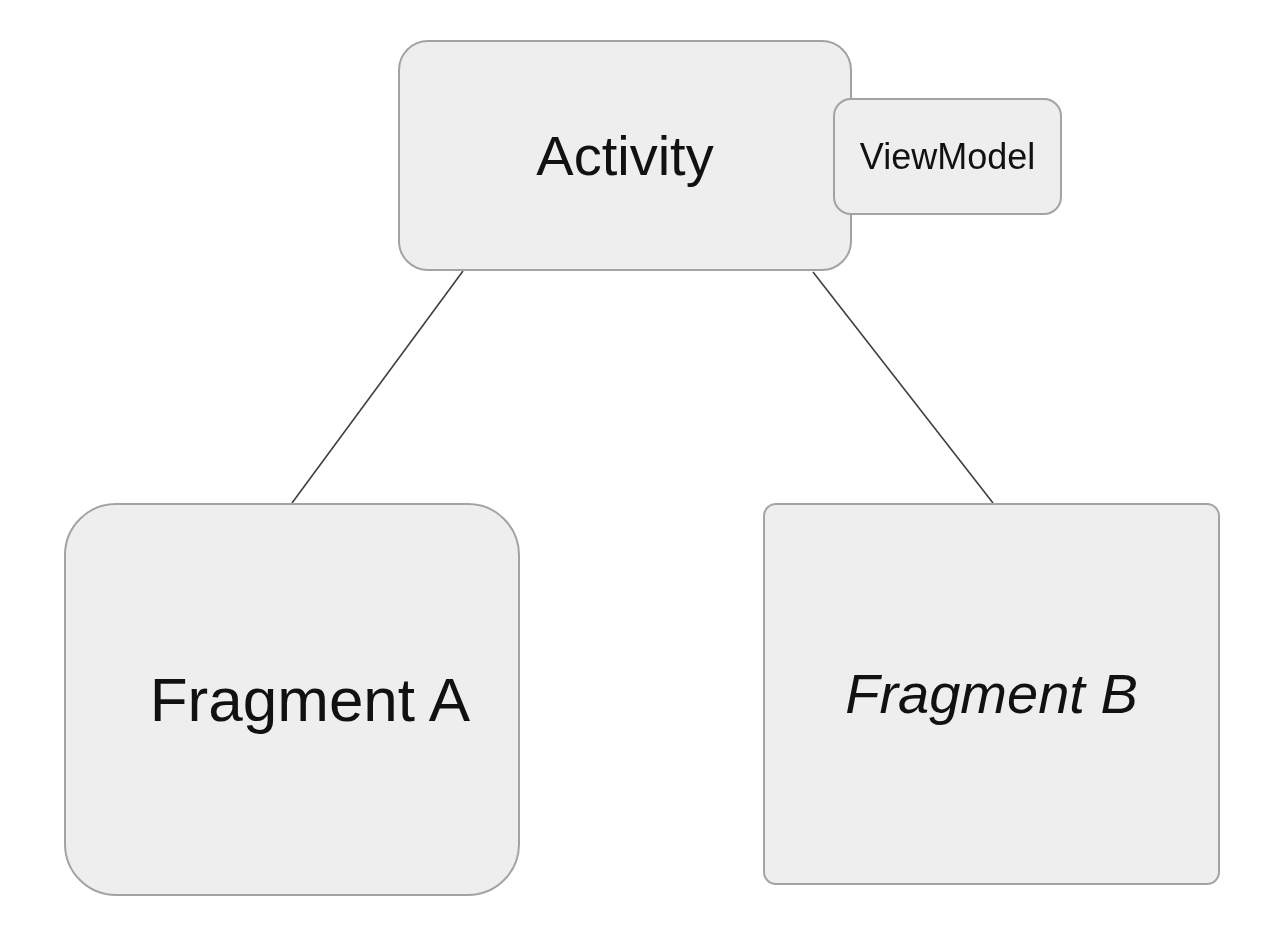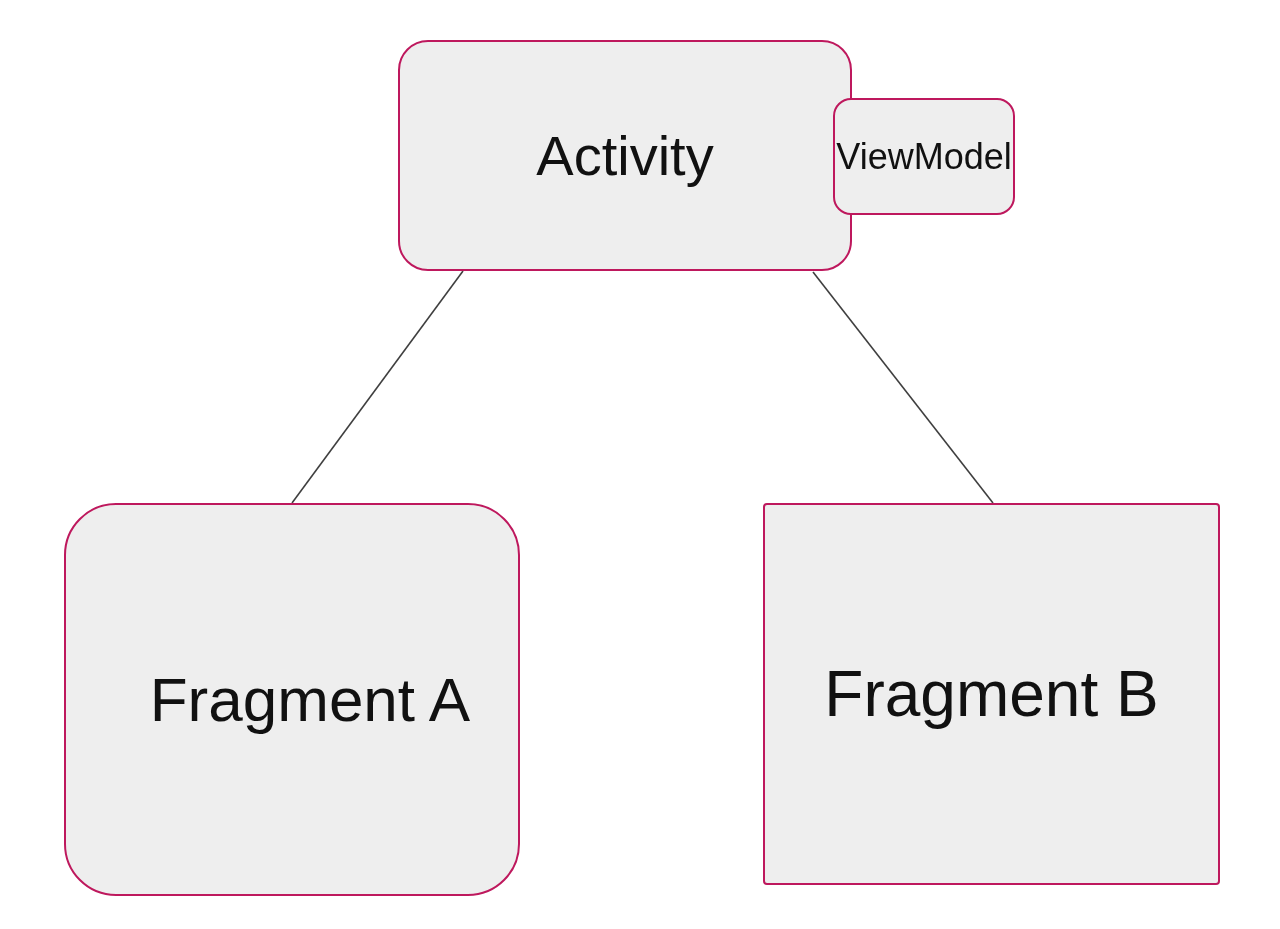--- a/index.html
+++ b/index.html
@@ -20,64 +20,65 @@
     left: 0;
     top: 0;
     width: 1280px;
     height: 929px;
     z-index: 1;
   }
   .node {
     position: absolute;
     box-sizing: border-box;
     background: #eeeeee;
-    border: 2px solid #be185d;
+    border: 2px solid #a3a3a3;
     display: flex;
     align-items: center;
     justify-content: center;
     color: #111111;
     text-align: center;
     line-height: 1;
   }
   .node-activity {
     left: 398px;
     top: 40px;
     width: 454px;
     height: 231px;
     border-radius: 30px;
     z-index: 2;
     font-size: 56px;
   }
   .node-viewmodel {
     left: 833px;
     top: 98px;
-    width: 182px;
+    width: 229px;
     height: 117px;
     border-radius: 18px;
     z-index: 3;
     font-size: 36px;
   }
   .node-fragment-a {
     left: 64px;
     top: 503px;
     width: 456px;
     height: 393px;
     border-radius: 52px;
     z-index: 2;
     font-size: 62px;
     padding-left: 36px;
   }
   .node-fragment-b {
     left: 763px;
     top: 503px;
     width: 457px;
     height: 382px;
-    border-radius: 4px;
+    border-radius: 13px;
     z-index: 2;
-    font-size: 64px;
+    font-size: 56px;
+    font-style: italic;
   }
   .node-label {
     display: block;
     white-space: nowrap;
   }
 </style>
 </head>
 <body>
 
 <div class="canvas">

